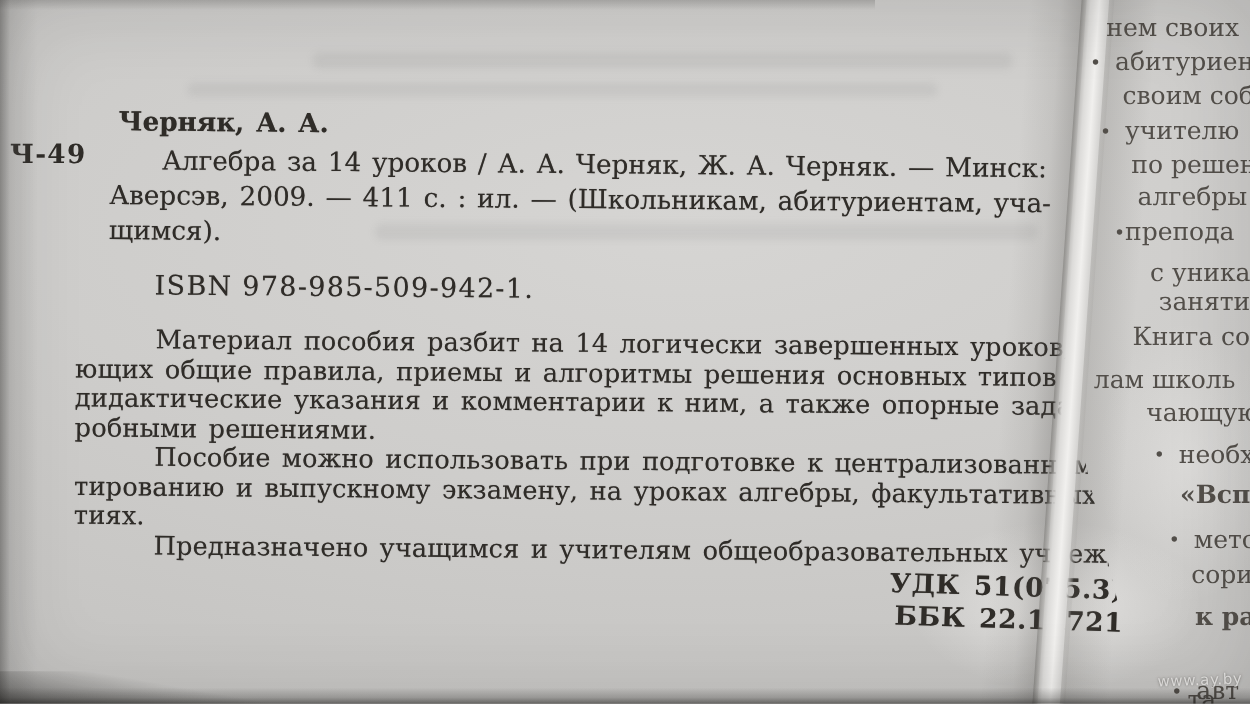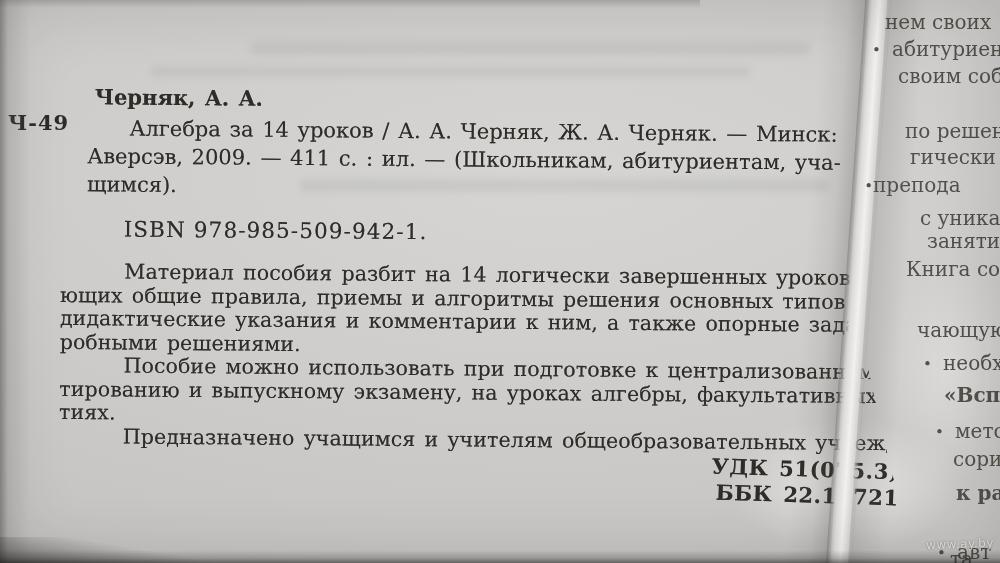--- a/index.html
+++ b/index.html
@@ -105,26 +105,28 @@
   </div>
 
   <div class="crease-shadow"></div>
   <div class="fold-edge"></div>
   <div class="rp-shade"></div>
 
   <div class="right-page">
       <div class="rp-line" style="left: 885px; top: 10px;"><span>нем своих</span></div>
       <div class="rp-line" style="left: 872px; top: 37px;"><span class="rp-bullet">•</span><span>абитуриен</span></div>
       <div class="rp-line" style="left: 898px; top: 64px;"><span>своим соб</span></div>
+      <div class="rp-line" style="left: 880px; top: 92px;"><span class="rp-bullet">•</span><span>учителю</span></div>
       <div class="rp-line" style="left: 905px; top: 119px;"><span>по решени</span></div>
-      <div class="rp-line" style="left: 910px; top: 145px;"><span>гически</span></div>
-      <div class="rp-line" style="left: 853px; top: 173px; text-align: right;"><span class="rp-bullet">•</span><span>препода</span></div>
+      <div class="rp-line" style="left: 910px; top: 145px;"><span>алгебры</span></div>
+      <div class="rp-line" style="left: 880px; top: 173px; text-align: right;"><span class="rp-bullet">•</span><span>препода</span></div>
       <div class="rp-line" style="left: 920px; top: 206px;"><span>с уника</span></div>
       <div class="rp-line" style="left: 927px; top: 229px;"><span>занятий</span></div>
       <div class="rp-line" style="left: 906px; top: 257px;"><span>Книга соо</span></div>
+      <div class="rp-line" style="left: 875px; top: 291px;"><span>лам школь</span></div>
       <div class="rp-line" style="left: 876px; top: 318px; margin-left: 41px;"><span>чающую</span></div>
       <div class="rp-line" style="left: 923px; top: 351px;"><span class="rp-bullet">•</span><span>необх</span></div>
       <div class="rp-line" style="left: 944px; top: 383px; font-weight: bold;"><span>«Всп</span></div>
       <div class="rp-line" style="left: 935px; top: 419px;"><span class="rp-bullet">•</span><span>мето</span></div>
       <div class="rp-line" style="left: 953px; top: 447px;"><span>сори</span></div>
       <div class="rp-line" style="left: 956px; top: 481px; font-weight: bold;"><span>к ра</span></div>
       <div class="rp-line" style="left: 937px; top: 540px;"><span class="rp-bullet">•</span><span>авт</span></div>
       <div class="rp-line" style="left: 950px; top: 547px;"><span>та</span></div>
     </div>
 

